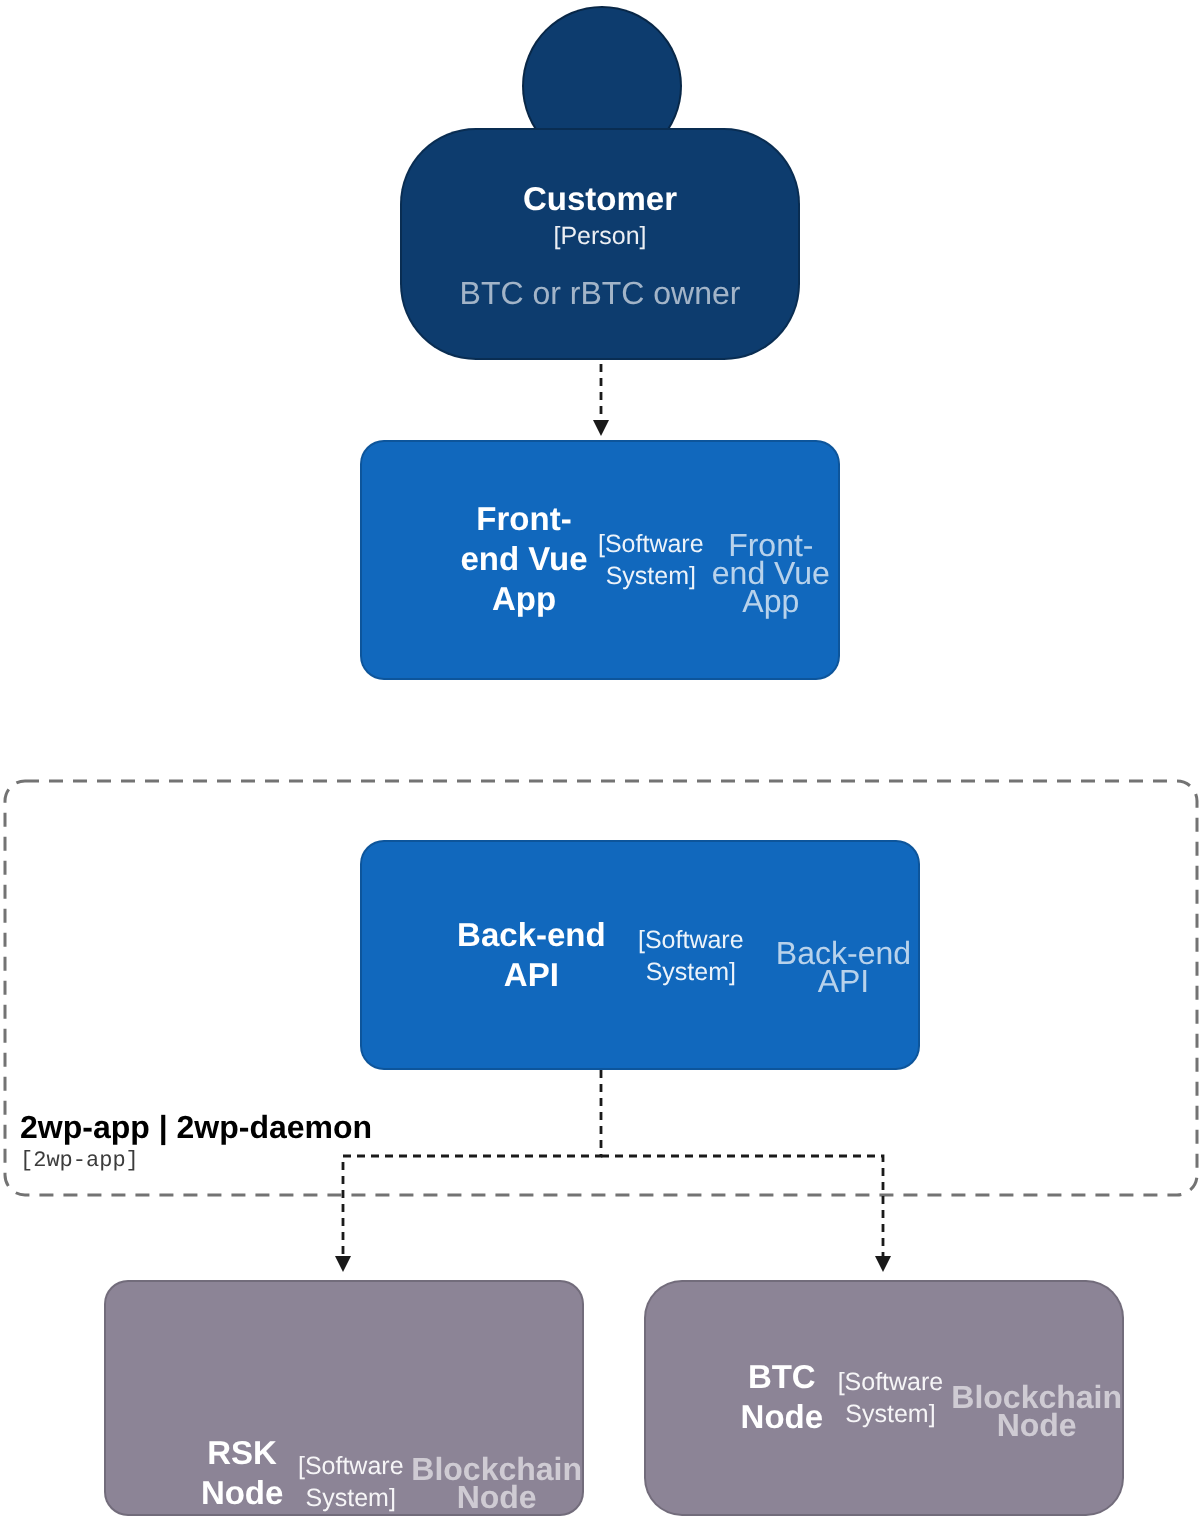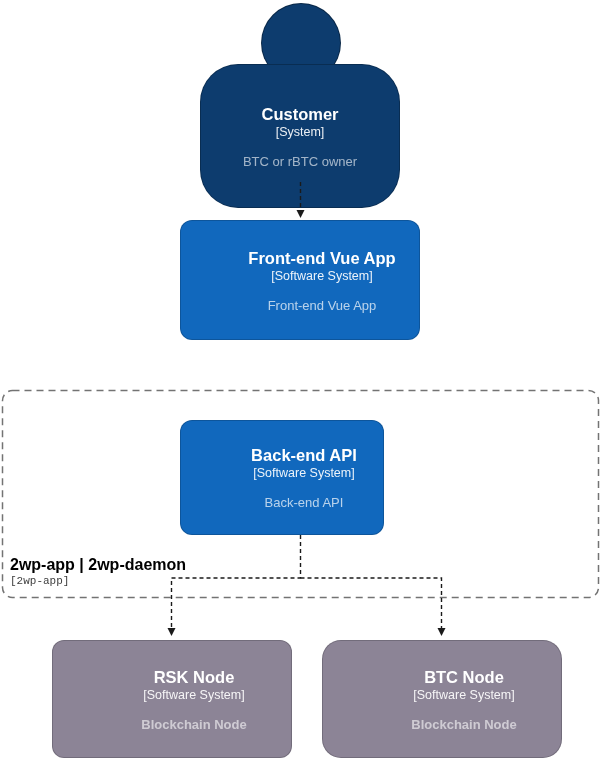--- a/index.html
+++ b/index.html
@@ -24,63 +24,63 @@
     left: 261px; top: 3px;
     width: 80px; height: 80px;
     border-radius: 50%;
     border: 1px solid rgba(0,0,0,0.35);
     box-sizing: border-box;
     z-index: 1;
   }
   .person-body {
     position: absolute;
     left: 200px; top: 64px;
-    width: 200px; height: 144px;
+    width: 200px; height: 116px;
     border-radius: 38px;
     border: 1px solid rgba(0,0,0,0.25);
     box-sizing: border-box;
     z-index: 2;
     display: flex;
     flex-direction: column;
     align-items: center;
     justify-content: center;
     text-align: right;
   }
   
   .sysbox {
     position: absolute;
     border-radius: 12px;
     border: 1px solid rgba(0,0,0,0.18);
     box-sizing: border-box;
     z-index: 2;
     display: flex;
-    flex-direction: column;
+    flex-direction: row;
     align-items: center;
     justify-content: center;
     text-align: center;
     padding-left: 44px;
   }
   .box-frontend { left: 180px; top: 220px; width: 240px; height: 120px; }
-  .box-backend  { left: 180px; top: 420px; width: 204px; height: 115px; }
+  .box-backend  { left: 180px; top: 420px; width: 280px; height: 115px; }
   .box-rsk      { left:  52px; top: 640px; width: 240px; height: 118px; }
   .box-btc      { left: 322px; top: 640px; width: 240px; height: 118px; border-radius: 19px; }
 
   .node-title {
     color: #ffffff;
     font-size: 16.5px;
     font-weight: bold;
     line-height: 20px;
   }
   .node-type {
     color: rgba(255,255,255,0.92);
     font-size: 12.5px;
     line-height: 16px;
   }
   .node-desc {
-    font-size: 13px;
+    font-size: 16px;
     line-height: 14px;
     margin-top: 15px;
   }
   .desc-on-navy { color: rgba(255,255,255,0.62); }
   .desc-on-blue { color: rgba(255,255,255,0.70); }
   .desc-on-gray { color: rgba(255,255,255,0.58); font-weight: bold; }
 
   
   .boundary-title {
     position: absolute;
@@ -119,41 +119,41 @@
 
     <path d="M300.5 535 L300.5 578 L171.5 578 L171.5 629" fill="none" stroke="#1a1a1a" stroke-width="1.4" stroke-dasharray="4 3" marker-end="url(#arrow)"></path>
 
     <path d="M300.5 578 L441.5 578 L441.5 629" fill="none" stroke="#1a1a1a" stroke-width="1.4" stroke-dasharray="4 3" marker-end="url(#arrow)"></path>
   </svg>
 
   <div>
     <div class="person-head" style="background-color: rgb(13, 60, 110);"></div>
     <div class="person-body" style="background-color: rgb(13, 60, 110);">
       <div class="node-title">Customer</div>
-      <div class="node-type">[System]</div>
+      <div class="node-type">[Person]</div>
       <div class="node-desc desc-on-navy">BTC or rBTC owner</div>
     </div>
   </div>
 
   <div class="sysbox box-frontend" style="background-color: rgb(17, 104, 189);">
     <div class="node-title">Front-end Vue App</div>
     <div class="node-type">[Software System]</div>
     <div class="node-desc desc-on-blue">Front-end Vue App</div>
   </div>
 
   <div class="sysbox box-backend" style="background-color: rgb(17, 104, 189);">
     <div class="node-title">Back-end API</div>
     <div class="node-type">[Software System]</div>
     <div class="node-desc desc-on-blue">Back-end API</div>
   </div>
 
   <div class="boundary-title">2wp-app | 2wp-daemon</div>
   <div class="boundary-subtitle">[2wp-app]</div>
 
-  <div class="sysbox box-rsk" style="background-color: rgb(140, 132, 150);">
+  <div class="sysbox box-rsk" style="background-color: rgb(140, 132, 150); align-items: flex-end;">
     <div class="node-title">RSK Node</div>
     <div class="node-type">[Software System]</div>
     <div class="node-desc desc-on-gray">Blockchain Node</div>
   </div>
 
   <div class="sysbox box-btc" style="background-color: rgb(140, 132, 150);">
     <div class="node-title">BTC Node</div>
     <div class="node-type">[Software System]</div>
     <div class="node-desc desc-on-gray">Blockchain Node</div>
   </div>

